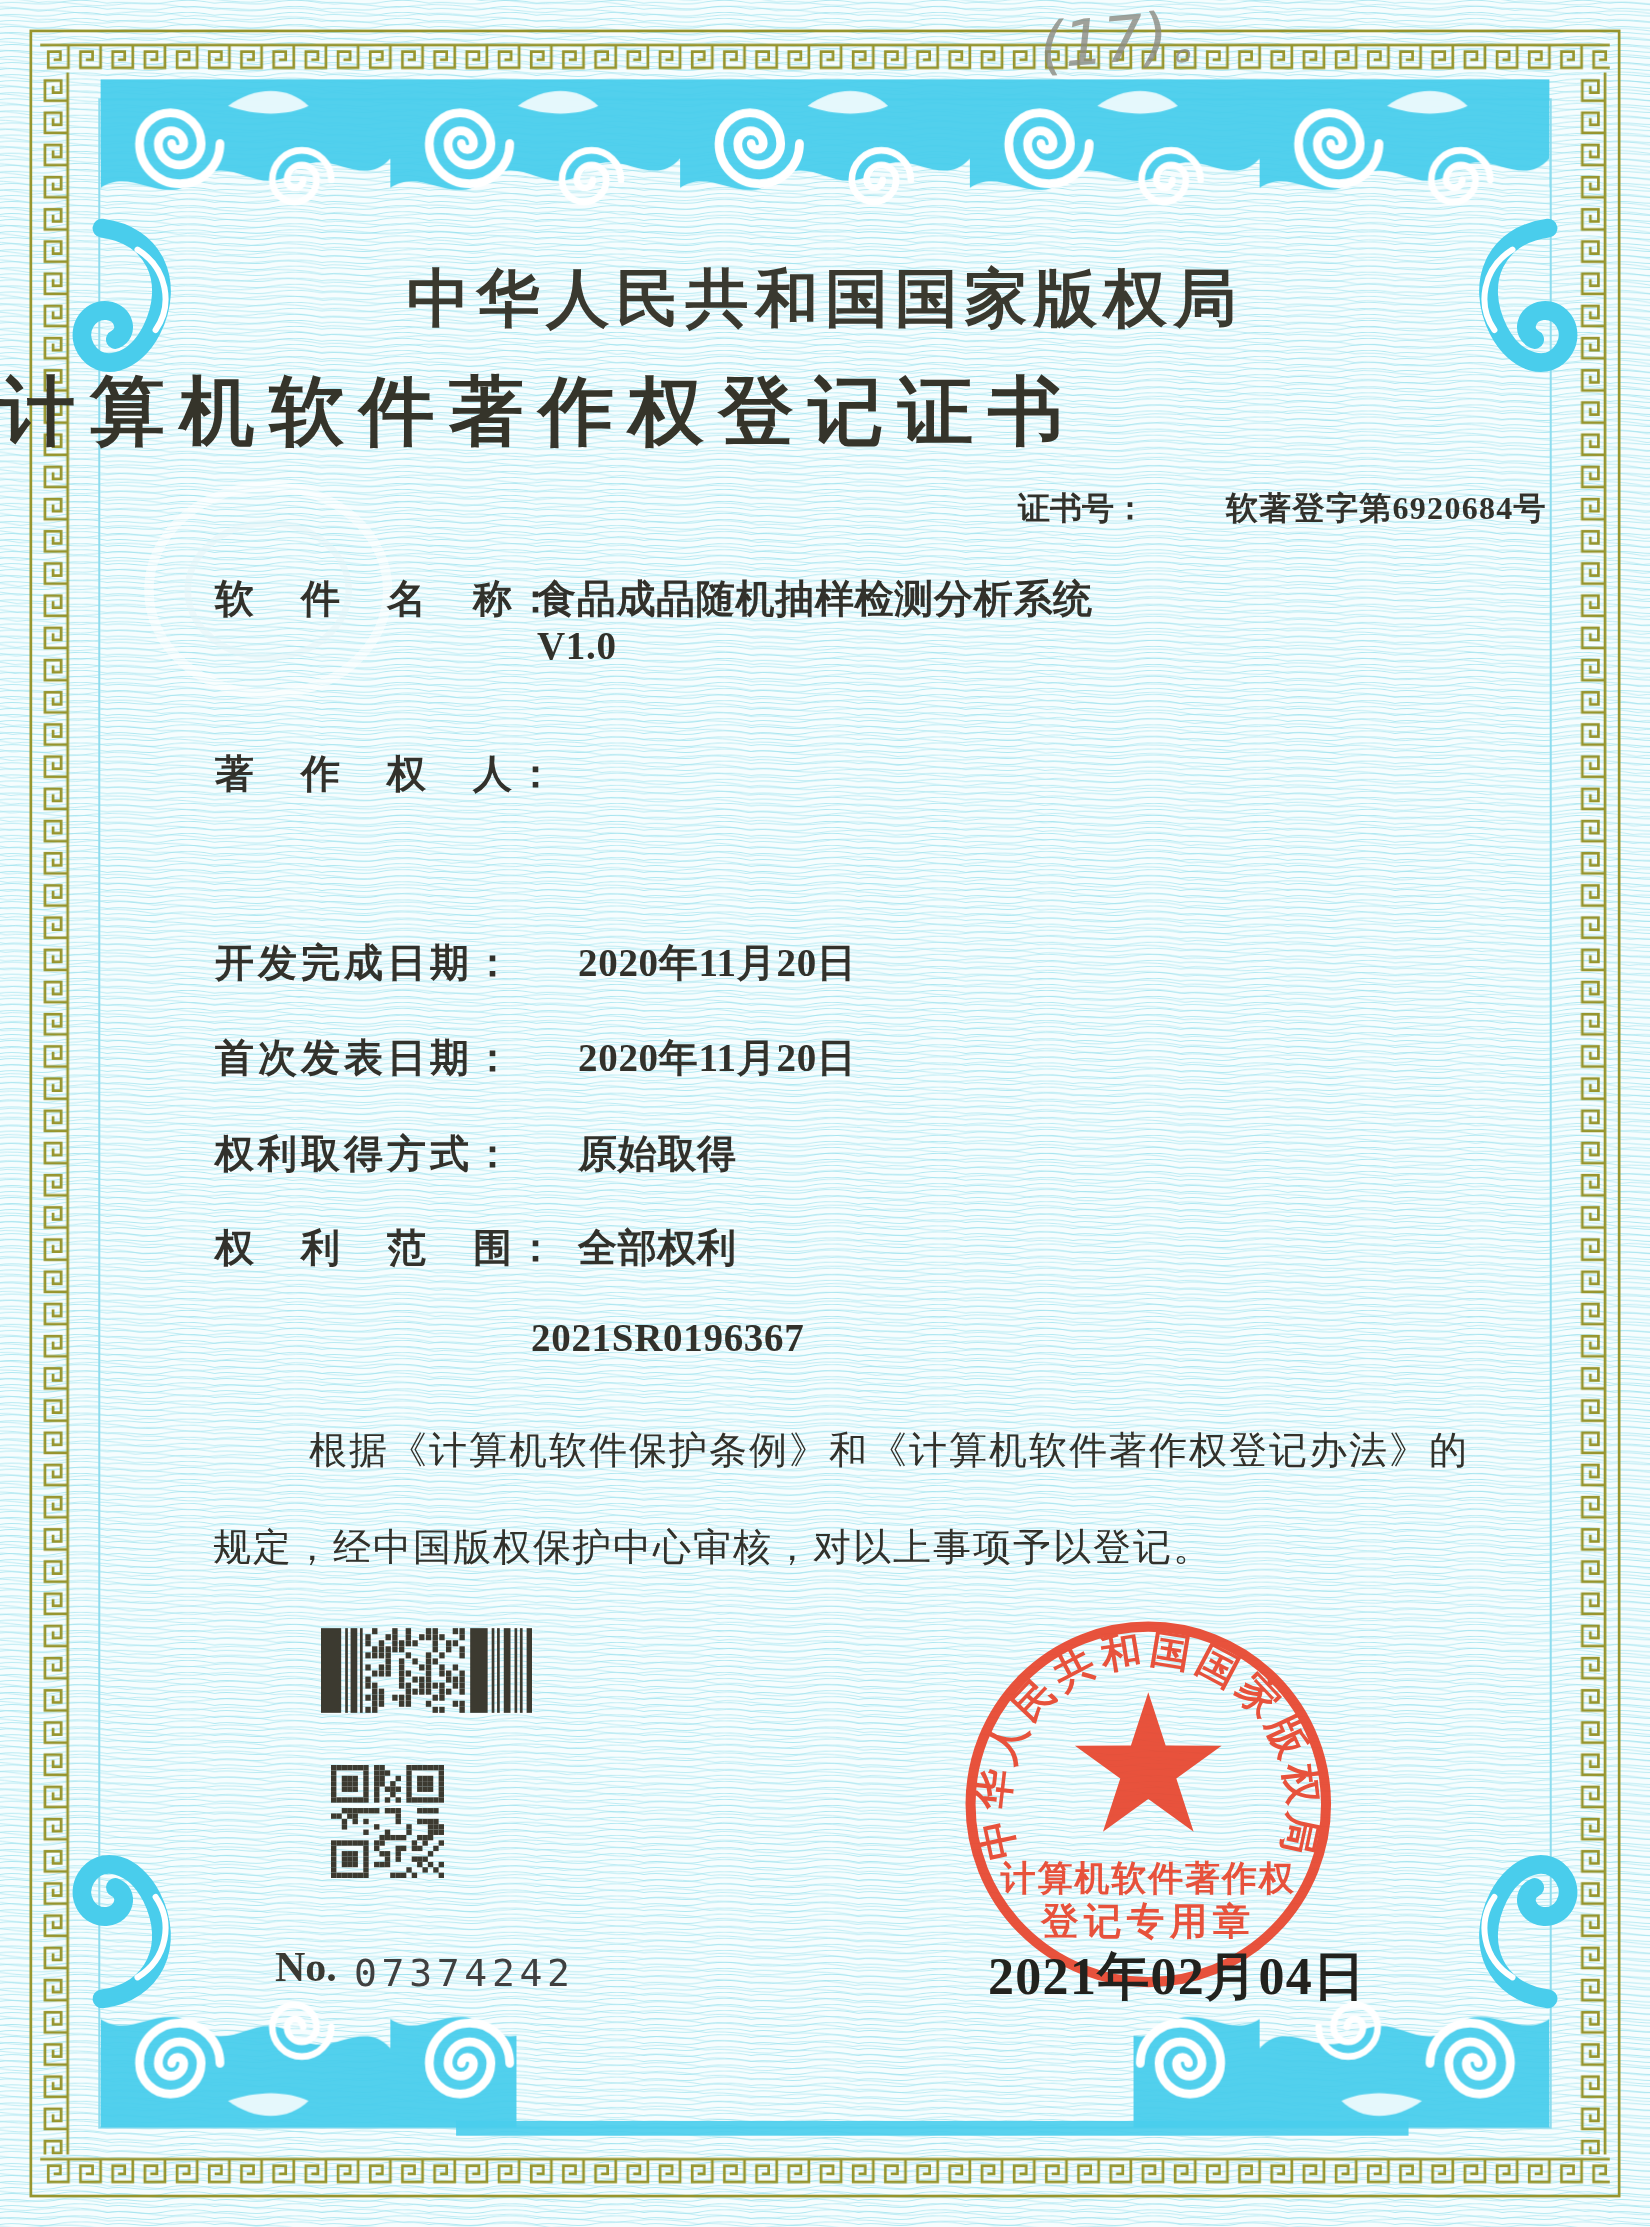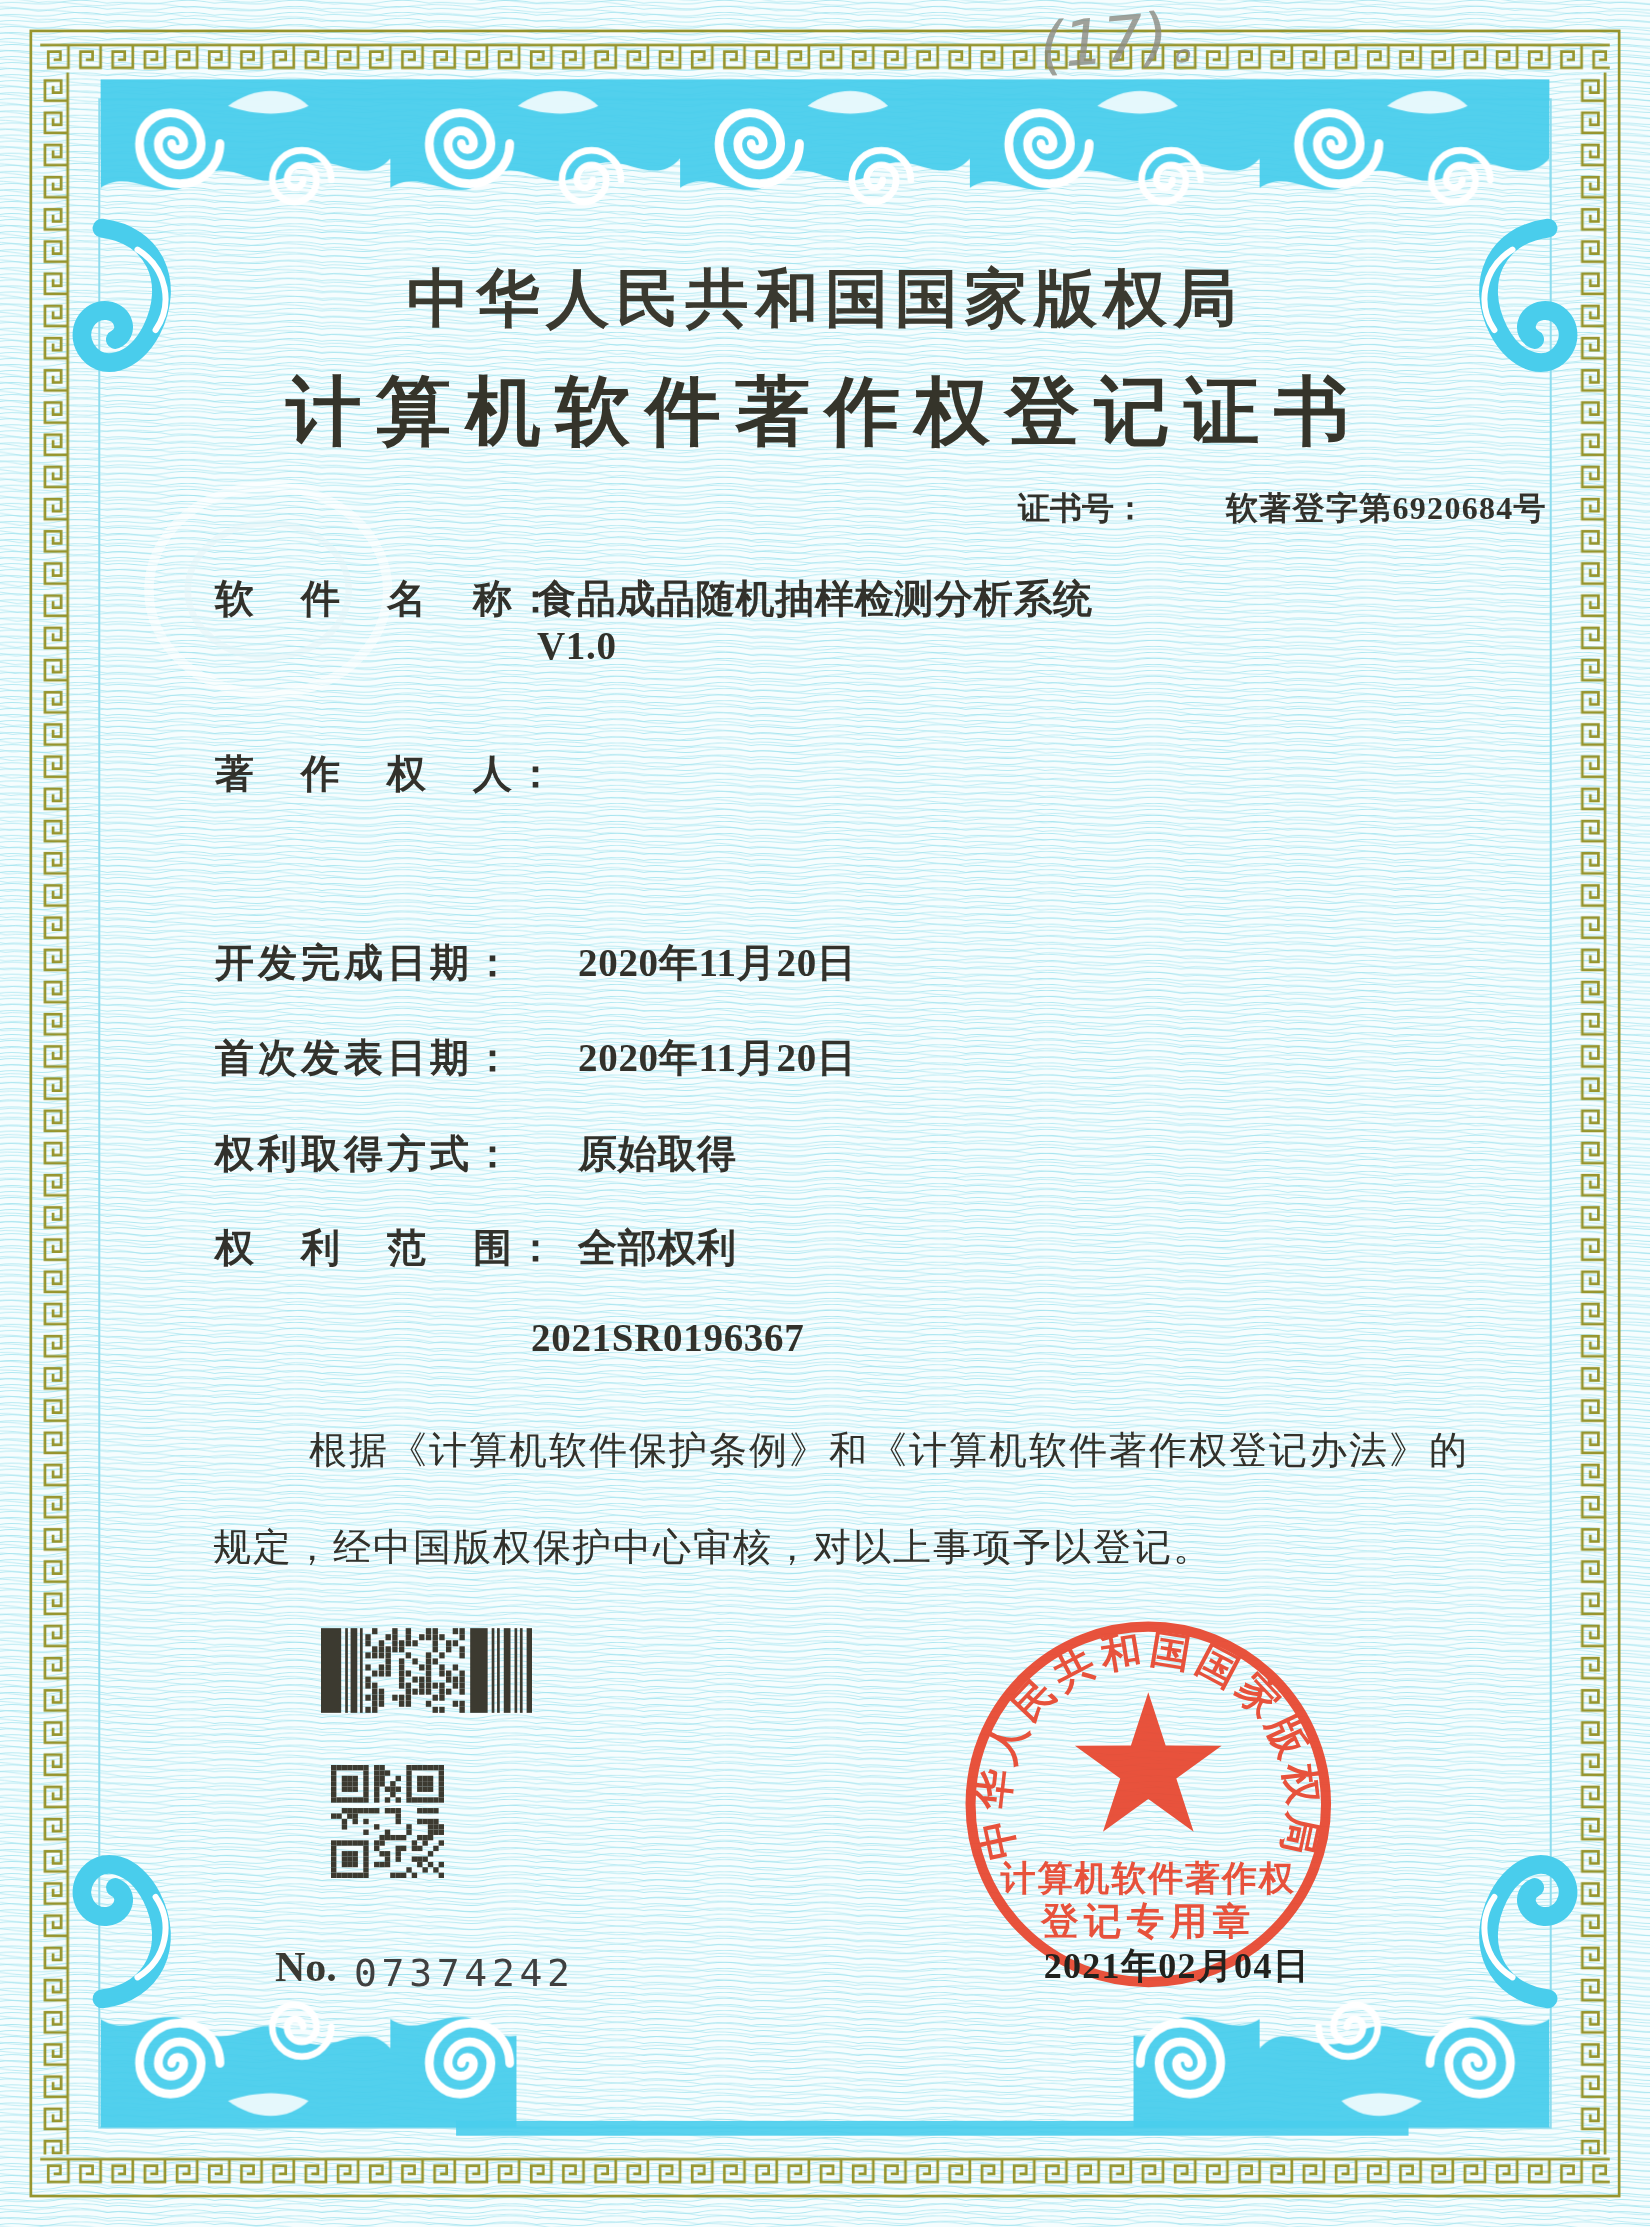--- a/index.html
+++ b/index.html
@@ -9,34 +9,34 @@
     font-family:"Liberation Serif","DejaVu Serif",serif;
     color:#32312b;
   }
   svg.layer{position:absolute;left:0;top:0;}
   .txt{position:absolute;white-space:nowrap;}
   .title1{
     left:0;top:256px;width:100%;text-align:center;
     font-size:63px;font-weight:700;letter-spacing:6.7px;color:#3a392f;
   }
   .title2{
-    left:0;top:362px;width:100%;text-align:center;
+    left:0;top:362px;width:100%;text-align:left;
     font-size:75px;font-weight:700;letter-spacing:14.8px;color:#35342a;
   }
   .certno{top:487px;left:1018px;font-size:32px;font-weight:700;}
   .certno .cv{position:absolute;left:208px;top:0;letter-spacing:1.3px;}
   .row{position:absolute;left:0;width:100%;height:47px;}
   .lab{position:absolute;left:215px;font-size:39px;font-weight:700;letter-spacing:4px;}
   .val{position:absolute;font-size:39px;font-weight:700;letter-spacing:0.7px;}
   .stmt{font-size:38px;font-weight:400;letter-spacing:2px;}
   .serial-no{top:1943px;left:275px;font-size:42px;font-weight:700;color:#3a3a33;}
   .serial-digits{top:1951px;left:354px;font-size:38px;color:#404040;
     font-family:"DejaVu Sans Mono","Liberation Mono",monospace;letter-spacing:4.7px;}
   .issue-date{top:1942px;left:988px;width:322px;text-align:right;
-    font-size:36px;font-weight:700;color:#22221e;letter-spacing:1.3px;}
+    font-size:52px;font-weight:700;color:#22221e;letter-spacing:1.3px;}
   .pencil{top:-4px;left:1039px;font-size:63px;color:#8b8b82;opacity:.8;
     transform:rotate(-5deg);font-family:"DejaVu Sans",sans-serif;font-style:italic;}
 </style>
 </head>
 <body>
 
 <div class="page">
 
   <svg class="layer" width="1650" height="2227" aria-hidden="true" viewBox="0 0 2460 3320">
     <defs>

